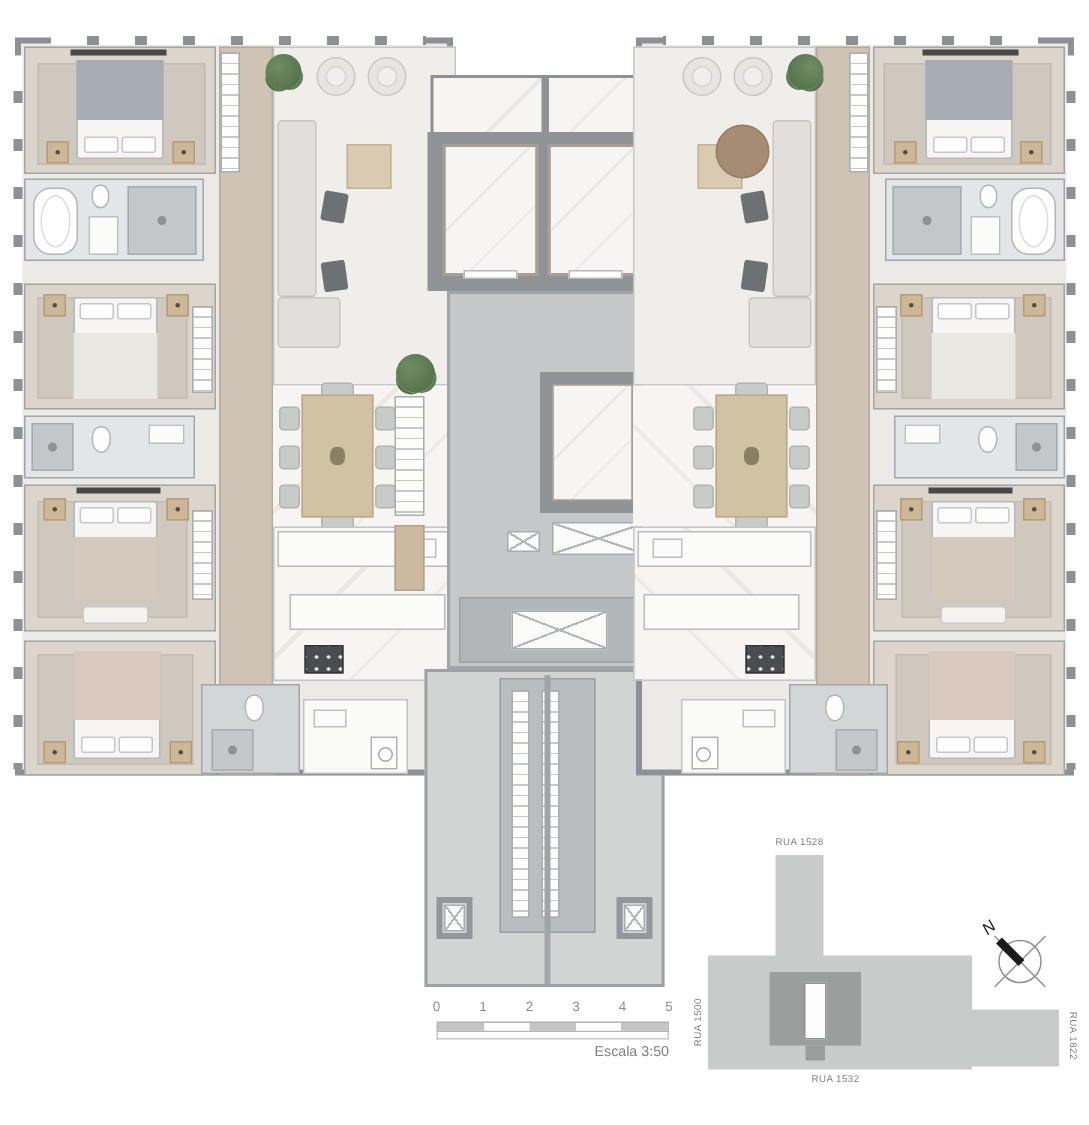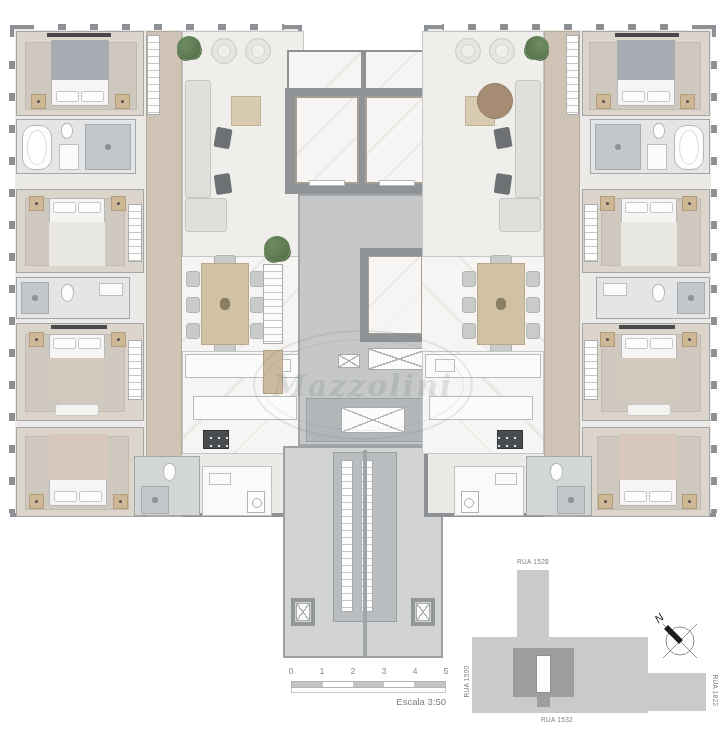--- a/index.html
+++ b/index.html
@@ -248,24 +248,20 @@
       <div class="column" style="left:6px; top:150px;">
           <div class="xbox"></div>
         </div>
       <div class="column" style="left:126px; top:150px;">
           <div class="xbox"></div>
         </div>
     </div>
 
     <div class="abs" style="left:477px; top:83px; width:36px; height:36px; border-radius:50%; background:#a58c72; border:1px solid #937c64; z-index:20;"></div>
 
-    <div class="watermark">
-      <div class="inner"></div>
-      <span class="wtext">Mazzolini</span>
-    </div>
   <div class="unit mirror">
       <div class="window-strip-v" style="left:-5px; top:8px; height:476px;"></div>
       <div class="window-strip-h" style="left:20px; top:-5px; width:250px;"></div>
 
       <div class="room bedroom" style="left:2px; top:2px; width:128px; height:85px;">
         <div class="rug" style="left:8px; top:10px; width:112px; height:68px;"></div>
         <div class="tvbar" style="left:30px; top:1px; width:64px; height:4px;"></div>
         <div class="bed" style="left:34px; top:8px; width:58px; height:66px;">
           <div class="duvet gray" style="top:-1px; height:40px;"></div>
           <div class="pillow" style="left:4px; bottom:3px;"></div>

